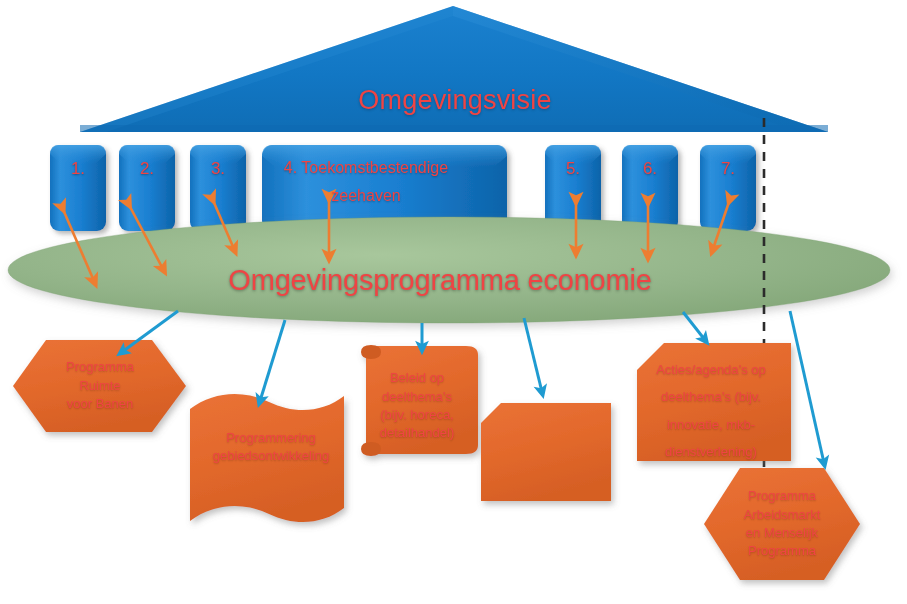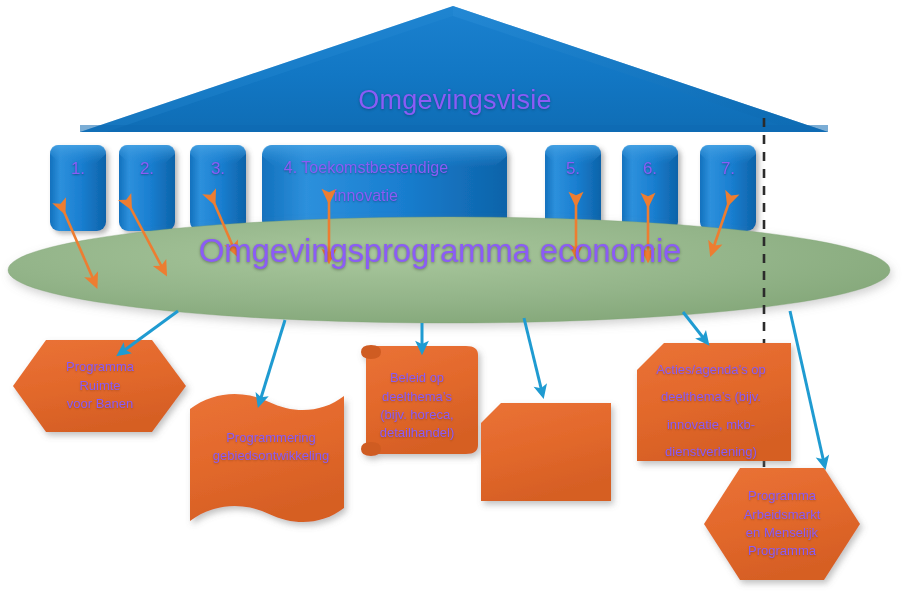--- a/index.html
+++ b/index.html
@@ -14,38 +14,38 @@
     height:604px;
     background:#ffffff;
     overflow:hidden;
   }
   .lay{position:absolute;left:0;top:0;width:907px;height:604px;}
   svg.lay{pointer-events:none;}
 
   
   .txt{
     position:absolute;
-    color:#8b5cf6;
+    color:#ef4444;
     text-align:center;
     line-height:1.28;
     text-shadow:0 1px 2px rgba(0,0,0,.30);
     pointer-events:none;
     display:flex;
     align-items:center;
     justify-content:center;
     flex-direction:column;
   }
   .roof-title{
     left:205px; top:82px; width:500px; height:36px;
     font-size:27px; letter-spacing:.2px;
     text-shadow:0 1px 3px rgba(0,0,0,.28);
   }
   .ellipse-title{
-    left:180px; top:234px; width:520px; height:34px;
-    font-size:33px; letter-spacing:-.2px;
+    left:180px; top:264px; width:520px; height:34px;
+    font-size:29px; letter-spacing:-.2px;
     text-shadow:0 1px 3px rgba(0,0,0,.35);
   }
   .pillar-num{
     font-size:17px; font-weight:400;
     text-shadow:0 1px 2px rgba(0,0,0,.35);
   }
   .p1{left:50px;  top:158px; width:56px; height:22px;}
   .p2{left:119px; top:158px; width:56px; height:22px;}
   .p3{left:190px; top:158px; width:56px; height:22px;}
   .p5{left:545px; top:158px; width:56px; height:22px;}
@@ -230,21 +230,21 @@
   <div class="txt roof-title">Omgevingsvisie</div>
 
   <div class="txt ellipse-title">Omgevingsprogramma economie</div>
 
   <div class="txt pillar-num p1">1.</div>
   <div class="txt pillar-num p2">2.</div>
   <div class="txt pillar-num p3">3.</div>
 
   <div class="txt p4">
     <span>4. Toekomstbestendige</span>
-    <span>innovatie</span>
+    <span>zeehaven</span>
   </div>
 
   <div class="txt pillar-num p5">5.</div>
   <div class="txt pillar-num p6">6.</div>
   <div class="txt pillar-num p7">7.</div>
 
   <div class="txt orange-label o-ruimte">
     <span>Programma</span>
     <span>Ruimte</span>
     <span>voor Banen</span>

